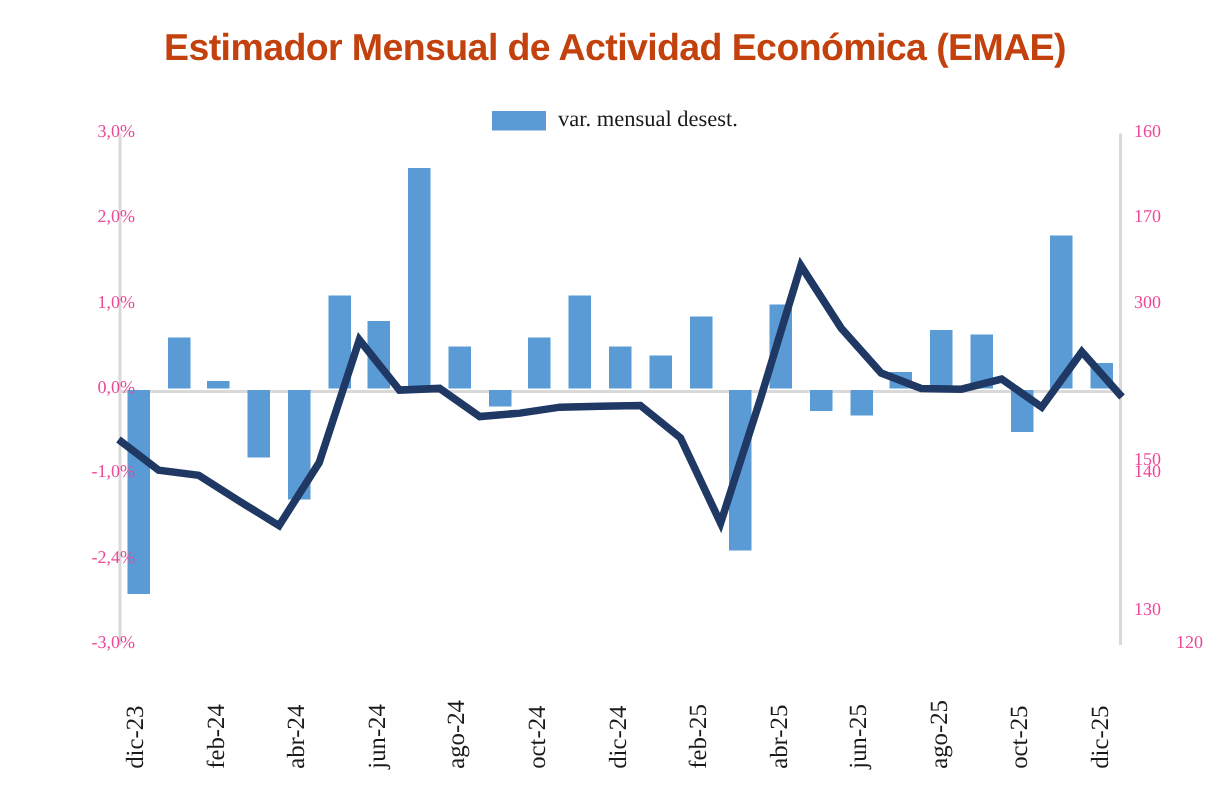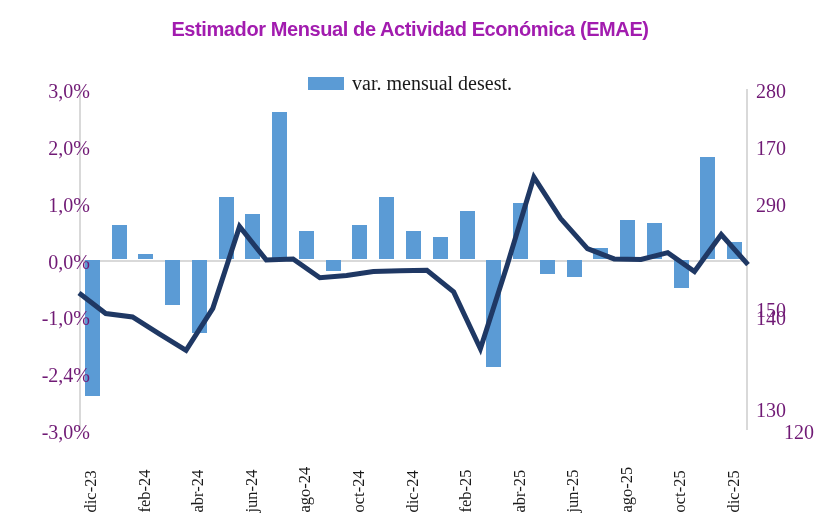--- a/index.html
+++ b/index.html
@@ -12,39 +12,39 @@
   }
   #chart-root { position:absolute; inset:0; }
 
   
   .chart-title {
     position:absolute;
     left:0; top:18px; width:820px;
     text-align:center;
     font-family:"Liberation Sans", sans-serif;
     font-weight:bold;
-    font-size:20px;
-    color:#a21caf;
+    font-size:25px;
+    color:#c2410c;
     letter-spacing:-0.4px;
   }
 
   
   .legend {
     position:absolute;
     left:0; top:72px; width:820px;
     display:flex; justify-content:center; align-items:center;
     gap:46px;
     pointer-events:none;
   }
   .legend-entry { display:flex; align-items:center; gap:8px; }
   .legend-swatch-bar { width:36px; height:13px; background:#5B9BD5; }
   .legend-swatch-line { width:40px; height:5px; background:#1F3864; }
   .legend-label {
     font-family:"Liberation Serif", serif;
-    font-size:20px;
+    font-size:15px;
     color:#1a1a1a;
     white-space:nowrap;
   }
 
   
   #plot {
     position:absolute;
     left:79px; top:89px;
     width:669px; height:341px;
   }
@@ -58,22 +58,22 @@
   .zero-line {
     position:absolute;
     left:0; width:669px; height:2px;
     background:#d9d9d9;
     top:170.5px;
   }
 
   
   .ylab {
     position:absolute;
-    font-size:20px;
-    color:#701a75;
+    font-size:12px;
+    color:#ec4899;
     white-space:nowrap;
     line-height:1;
   }
   .ylab.left  { right:730px; text-align:right; width:70px; }
   .ylab.right { left:756px;  text-align:left;  width:60px; }
 
   
   .xlab {
     position:absolute;
     bottom:0;
@@ -146,23 +146,23 @@
   <div id="ylabels-left">
       <div class="ylab left" style="top: 81px;">3,0%</div>
       <div class="ylab left" style="top: 137.833px;">2,0%</div>
       <div class="ylab left" style="top: 194.667px;">1,0%</div>
       <div class="ylab left" style="top: 251.5px;">0,0%</div>
       <div class="ylab left" style="top: 308.333px;">-1,0%</div>
       <div class="ylab left" style="top: 365.167px;">-2,4%</div>
       <div class="ylab left" style="top: 422px;">-3,0%</div>
     </div>
   <div id="ylabels-right">
-      <div class="ylab right" style="top: 81px;">280</div>
+      <div class="ylab right" style="top: 81px;">160</div>
       <div class="ylab right" style="top: 137.833px;">170</div>
-      <div class="ylab right" style="top: 194.667px;">290</div>
+      <div class="ylab right" style="top: 194.667px;">300</div>
       <div class="ylab right" style="top: 251.5px; margin-top: 48px;">150</div>
       <div class="ylab right" style="top: 308.333px;">140</div>
       <div class="ylab right" style="top: 365.167px; margin-top: 35px;">130</div>
       <div class="ylab right" style="top: 422px; margin-left: 28px;">120</div>
     </div>
   <div id="xlabels">
       <div class="xlab" style="left: 99.38px; bottom: 12px;">dic-23</div>
       <div class="xlab" style="left: 152.9px; bottom: 12px;">feb-24</div>
       <div class="xlab" style="left: 206.42px; bottom: 12px;">abr-24</div>
       <div class="xlab" style="left: 259.94px; bottom: 12px;">jun-24</div>

